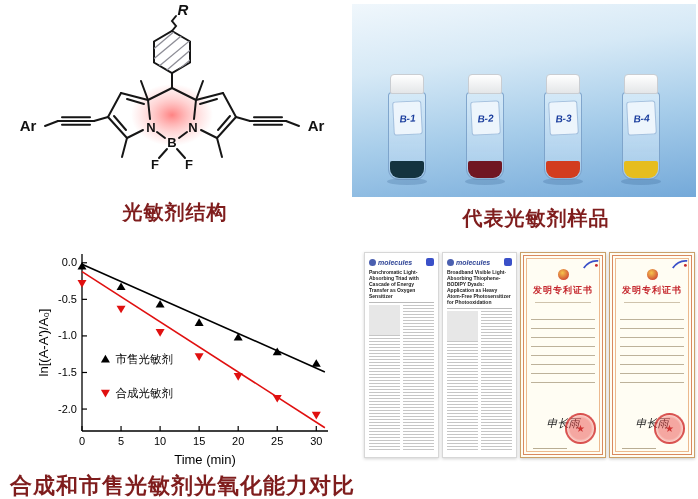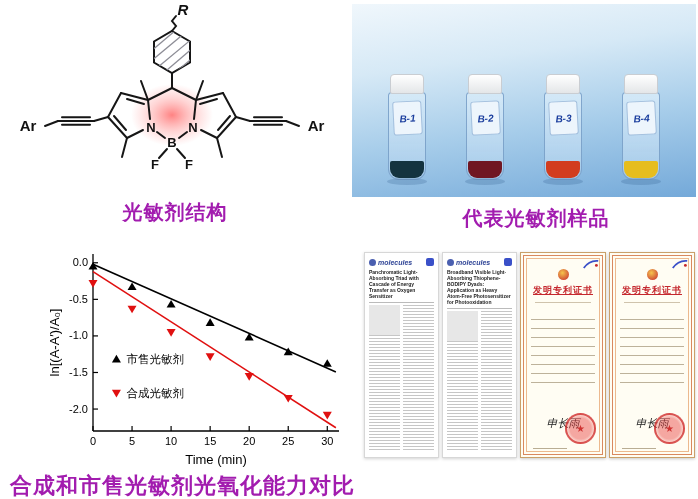--- a/index.html
+++ b/index.html
@@ -1,18 +1,18 @@
 <!DOCTYPE html>
 <html><head>
 <meta charset="utf-8">
 <style>
   html,body{margin:0;padding:0;background:#fff;font-family:"Liberation Sans",sans-serif;}
   #stage{position:relative;width:698px;height:499px;background:#fff;overflow:hidden;}
 
-  .caption{position:absolute;color:#a21caf;font-weight:bold;text-align:center;letter-spacing:1px;}
+  .caption{position:absolute;color:#7f1d1d;font-weight:bold;text-align:center;letter-spacing:1px;}
   #cap-structure{left:0;top:199px;width:350px;font-size:20px;}
   #cap-samples{left:364px;top:205px;width:344px;font-size:20px;}
   #cap-chart{left:0;top:471px;width:365px;font-size:22px;}
   #cap-results{left:364px;top:471px;width:332px;font-size:20px;}
 
   
   #structure-panel{position:absolute;left:0;top:0;width:350px;height:196px;}
   #structure-panel svg{display:block;}
   .bond{stroke:#161616;stroke-width:2;stroke-linecap:round;fill:none;}
   .hatch{stroke:#8d8d96;stroke-width:1.3;}
@@ -24,40 +24,40 @@
     background:linear-gradient(172deg,#f0f7fc 0%,#d6e9f6 30%,#a7cdea 62%,#74a9d9 100%);
     display:flex;justify-content:space-evenly;align-items:flex-end;padding-bottom:17px;box-sizing:border-box;}
   .vial{position:relative;width:46px;height:106px;}
   .vial::after{content:"";position:absolute;bottom:-5px;left:3px;right:3px;height:7px;border-radius:50%;background:rgba(35,80,130,.22);}
   .vial-cap{position:absolute;top:0;left:6px;width:34px;height:20px;background:linear-gradient(#ffffff,#e4e6e8);border:1px solid #c9cdd2;border-radius:4px 4px 2px 2px;box-sizing:border-box;}
   .vial-body{position:absolute;top:18px;left:4px;width:38px;height:88px;background:linear-gradient(rgba(214,234,248,.92),rgba(168,204,234,.88));border:1px solid rgba(120,158,200,.9);border-radius:4px 4px 11px 11px;box-sizing:border-box;overflow:hidden;}
   .vial-powder{position:absolute;bottom:1px;left:1px;right:1px;height:17px;border-radius:2px 2px 9px 9px;}
   .vial-sticker{position:absolute;top:8px;left:4px;width:27px;height:32px;background:rgba(238,246,252,.96);border:1px solid rgba(150,182,216,.85);border-radius:3px;transform:rotate(-3deg);display:flex;align-items:center;justify-content:center;font-size:10px;font-weight:bold;font-style:italic;color:#1c3f9e;}
 
   
-  #chart-wrap{position:absolute;left:47px;top:244px;width:300px;height:225px;}
+  #chart-wrap{position:absolute;left:36px;top:244px;width:300px;height:225px;}
 
   
   #results-panel{position:absolute;left:364px;top:252px;width:332px;height:206px;display:flex;gap:3px;}
   .paper{flex:0 0 75px;background:#ffffff;border:1px solid #d7d7d7;box-shadow:0 1px 3px rgba(0,0,0,.18);padding:5px 4px;box-sizing:border-box;display:flex;flex-direction:column;}
   .mol-row{display:flex;align-items:center;gap:2px;}
   .mol-badge{width:7px;height:7px;border-radius:50%;background:#4a5fb0;flex:0 0 auto;}
   .mol-name{font-size:7px;font-weight:bold;font-style:italic;color:#2f4496;}
   .mdpi-badge{margin-left:auto;width:8px;height:8px;border-radius:2px;background:#3a50c8;}
   .paper-title{font-size:5px;line-height:6px;font-weight:bold;color:#1c1c1c;margin-top:3px;}
   .paper-rule{height:1px;background:#bbb;margin:3px 0 2px;}
   .paper-cols{display:flex;gap:3px;flex:1;}
   .pcol{flex:1;background:repeating-linear-gradient(180deg,#c6c6c6 0 1px,transparent 1px 3px);}
   .pinfo{height:30px;background:#e7e7e7;margin-bottom:3px;}
 
   .cert{flex:0 0 86px;background:#fffdf3;border:1px solid #caa06a;box-shadow:0 1px 3px rgba(0,0,0,.22);position:relative;padding:6px;box-sizing:border-box;}
   .cert::before{content:"";position:absolute;inset:2px;border:1px solid #d9885f;pointer-events:none;}
   .cert::after{content:"";position:absolute;inset:5px;border:1px solid #ecb98e;pointer-events:none;}
   .cert-emblem{width:11px;height:11px;margin:10px auto 0;border-radius:50%;background:radial-gradient(circle at 40% 35%,#f5c44d,#c5272d);}
-  .cert-title{color:#c5272d;font-weight:bold;font-size:9px;text-align:center;letter-spacing:1px;margin-top:4px;text-decoration:underline;}
+  .cert-title{color:#c5272d;font-weight:bold;font-size:9px;text-align:center;letter-spacing:1px;margin-top:4px;}
   .cert-no{height:1px;background:#cfc3ac;margin:5px 8px 0;}
   .cert-lines{margin:8px 4px 0;height:78px;background:repeating-linear-gradient(180deg,transparent 0 8px,#bdb29a 8px 9px);}
   .cert-sig{position:absolute;bottom:26px;left:0;right:0;text-align:center;font-size:11px;font-style:italic;color:#1d1d1d;font-family:"DejaVu Serif",serif;}
   .cert-seal{position:absolute;bottom:13px;right:9px;width:31px;height:31px;border-radius:50%;border:2px solid rgba(206,36,36,.75);background:radial-gradient(circle,rgba(232,62,62,.45) 0 55%,rgba(232,62,62,.12) 75%,transparent 76%);display:flex;align-items:center;justify-content:center;box-sizing:border-box;}
   .cert-seal span{color:rgba(200,30,30,.85);font-size:10px;line-height:1;}
   .cert-date{position:absolute;bottom:8px;left:12px;width:34px;height:1px;background:#b9ad93;}
   .cnipa{position:absolute;top:5px;right:5px;width:18px;height:13px;}
 </style>
 </head>
 <body>

